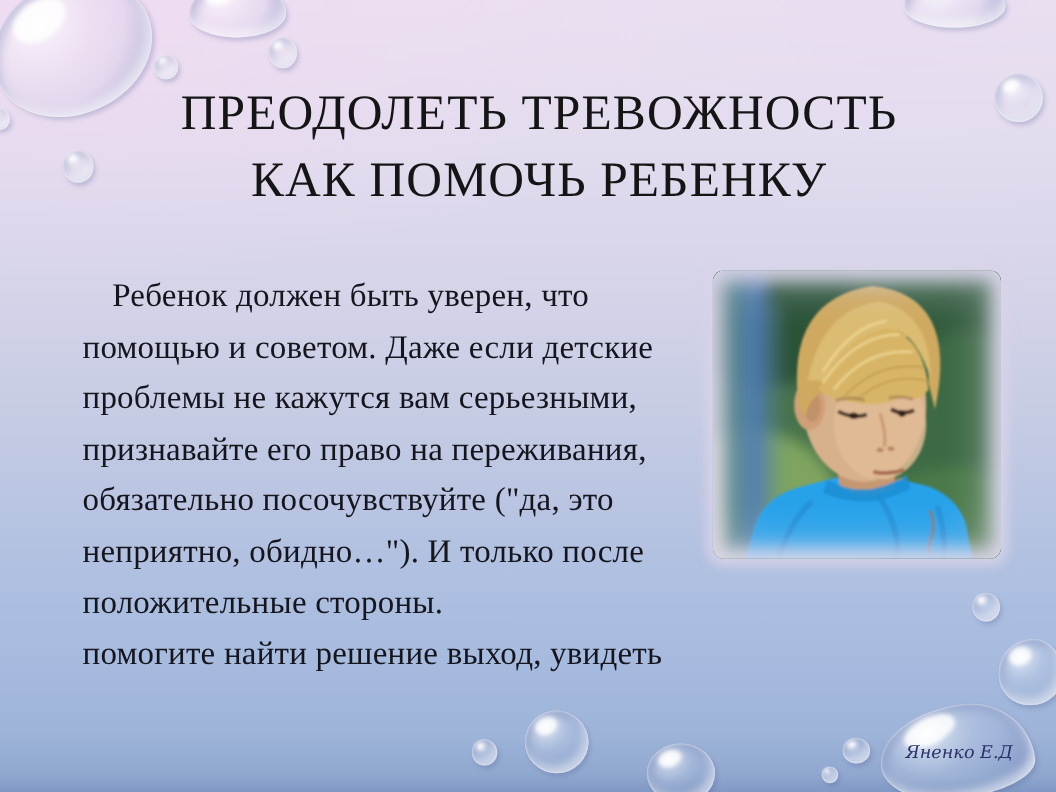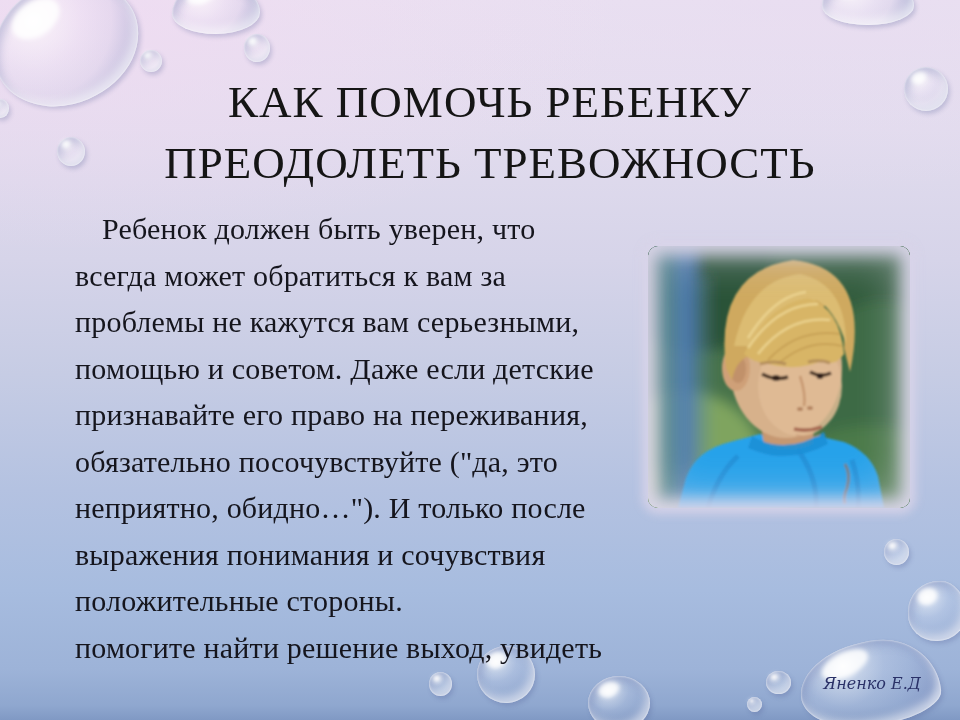--- a/index.html
+++ b/index.html
@@ -48,21 +48,21 @@
     font-size:45px;line-height:61px;letter-spacing:1px;
   }
   .title-line{white-space:nowrap;}
 
   
   .body-text{
     position:absolute;left:75px;top:206px;width:580px;
     color:#15151d;font-size:30px;letter-spacing:0.2px;
   }
   .body-line{line-height:46.5px;white-space:nowrap;}
-  .body-line:first-child{padding-left:27px;}
+  .body-line:first-child{padding-left:27px;margin-top:40px;}
 
   
   .photo{
     position:absolute;left:648px;top:246px;width:262px;height:262px;
     border-radius:10px;overflow:hidden;
     box-shadow:0 0 10px 6px rgba(216,212,233,0.85);
   }
   .photo svg{display:block;width:100%;height:100%;}
   .photo-fade{
     position:absolute;inset:0;border-radius:10px;pointer-events:none;
@@ -95,33 +95,31 @@
   <div class="drop" style="left:884px;top:539px;width:25px;height:26px;"></div>
   <div class="drop" style="left:908px;top:581px;width:58px;height:60px;border-radius:55% 45% 50% 50% / 52% 55% 48% 45%;"></div>
   <div class="drop" style="left:800px;top:641px;width:140px;height:85px;transform:rotate(-6deg);border-radius:58% 42% 55% 45% / 58% 66% 34% 42%;"></div>
   <div class="drop" style="left:766px;top:671px;width:25px;height:23px;"></div>
   <div class="drop" style="left:747px;top:697px;width:15px;height:15px;"></div>
   <div class="drop" style="left:588px;top:676px;width:62px;height:54px;"></div>
   <div class="drop" style="left:429px;top:672px;width:23px;height:24px;"></div>
   <div class="drop" style="left:477px;top:646px;width:58px;height:57px;"></div>
 
   <div class="title">
+      <div class="title-line">ПРЕОДОЛЕТЬ ТРЕВОЖНОСТЬ</div>
       <div class="title-line">КАК ПОМОЧЬ РЕБЕНКУ</div>
-      <div class="title-line">ПРЕОДОЛЕТЬ ТРЕВОЖНОСТЬ</div>
     </div>
 
   <div class="body-text">
       <div class="body-line">Ребенок должен быть уверен, что</div>
-      <div class="body-line">всегда может обратиться к вам за</div>
+      <div class="body-line">помощью и советом. Даже если детские</div>
       <div class="body-line">проблемы не кажутся вам серьезными,</div>
-      <div class="body-line">помощью и советом. Даже если детские</div>
       <div class="body-line">признавайте его право на переживания,</div>
       <div class="body-line">обязательно посочувствуйте ("да, это</div>
       <div class="body-line">неприятно, обидно…"). И только после</div>
-      <div class="body-line">выражения понимания и сочувствия</div>
       <div class="body-line">положительные стороны.</div>
       <div class="body-line">помогите найти решение выход, увидеть</div>
     </div>
 
   <div class="photo">
     <svg viewBox="0 0 262 262" preserveAspectRatio="none" aria-hidden="true">
       <defs>
         <filter id="bgBlur" x="-25%" y="-25%" width="150%" height="150%">
             <feGaussianBlur stdDeviation="7"></feGaussianBlur>
           </filter>

